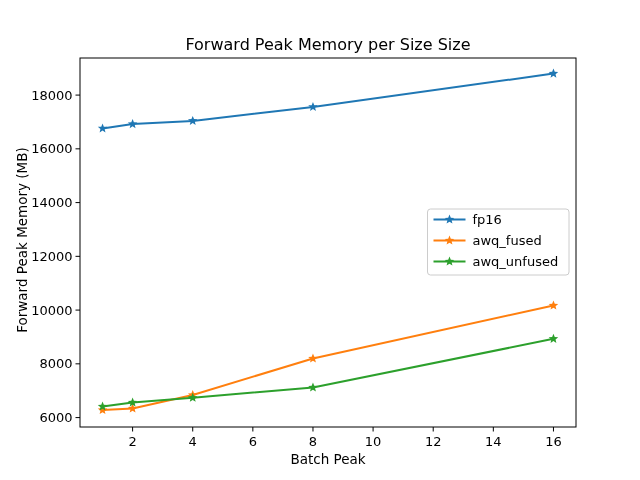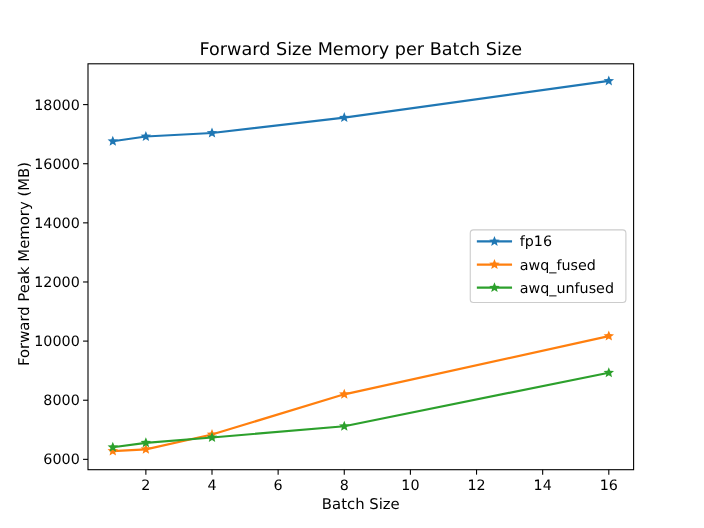--- a/index.html
+++ b/index.html
@@ -98,16 +98,16 @@
       <line x1="433.5" y1="219.5" x2="465.5" y2="219.5" stroke="#1f77b4" stroke-width="2"></line>
       <path d="M449.50,214.50L450.79,217.72L454.26,217.95L451.59,220.18L452.44,223.55L449.50,221.70L446.56,223.55L447.41,220.18L444.74,217.95L448.21,217.72Z" fill="#1f77b4"></path>
       <text x="472.5" y="224" class="tick">fp16</text>
       <line x1="433.5" y1="240.5" x2="465.5" y2="240.5" stroke="#ff7f0e" stroke-width="2"></line>
       <path d="M449.50,235.50L450.79,238.72L454.26,238.95L451.59,241.18L452.44,244.55L449.50,242.70L446.56,244.55L447.41,241.18L444.74,238.95L448.21,238.72Z" fill="#ff7f0e"></path>
       <text x="472.5" y="245" class="tick">awq_fused</text>
       <line x1="433.5" y1="261.5" x2="465.5" y2="261.5" stroke="#2ca02c" stroke-width="2"></line>
       <path d="M449.50,256.50L450.79,259.72L454.26,259.95L451.59,262.18L452.44,265.55L449.50,263.70L446.56,265.55L447.41,262.18L444.74,259.95L448.21,259.72Z" fill="#2ca02c"></path>
       <text x="472.5" y="266" class="tick">awq_unfused</text>
     </svg>
-  <div class="chart-title">Forward Size Memory per Batch Size</div>
-  <div class="xlabel">Batch Size</div>
+  <div class="chart-title">Forward Peak Memory per Size Size</div>
+  <div class="xlabel">Batch Peak</div>
   <div class="ylabel">Forward Peak Memory (MB)</div>
 </div>
 
 </body></html>

